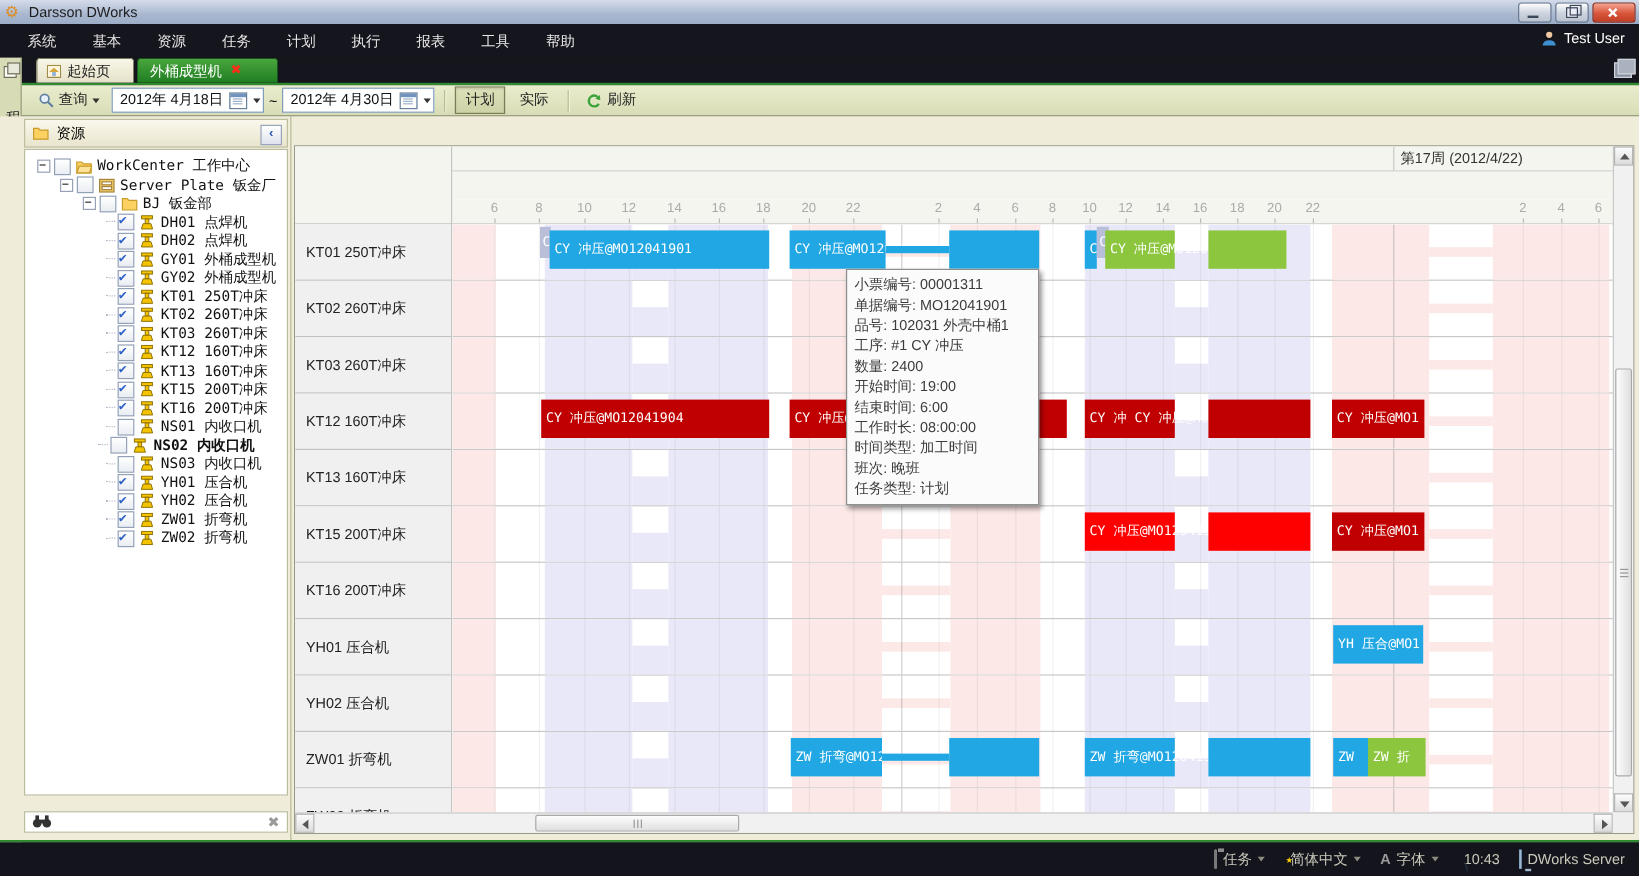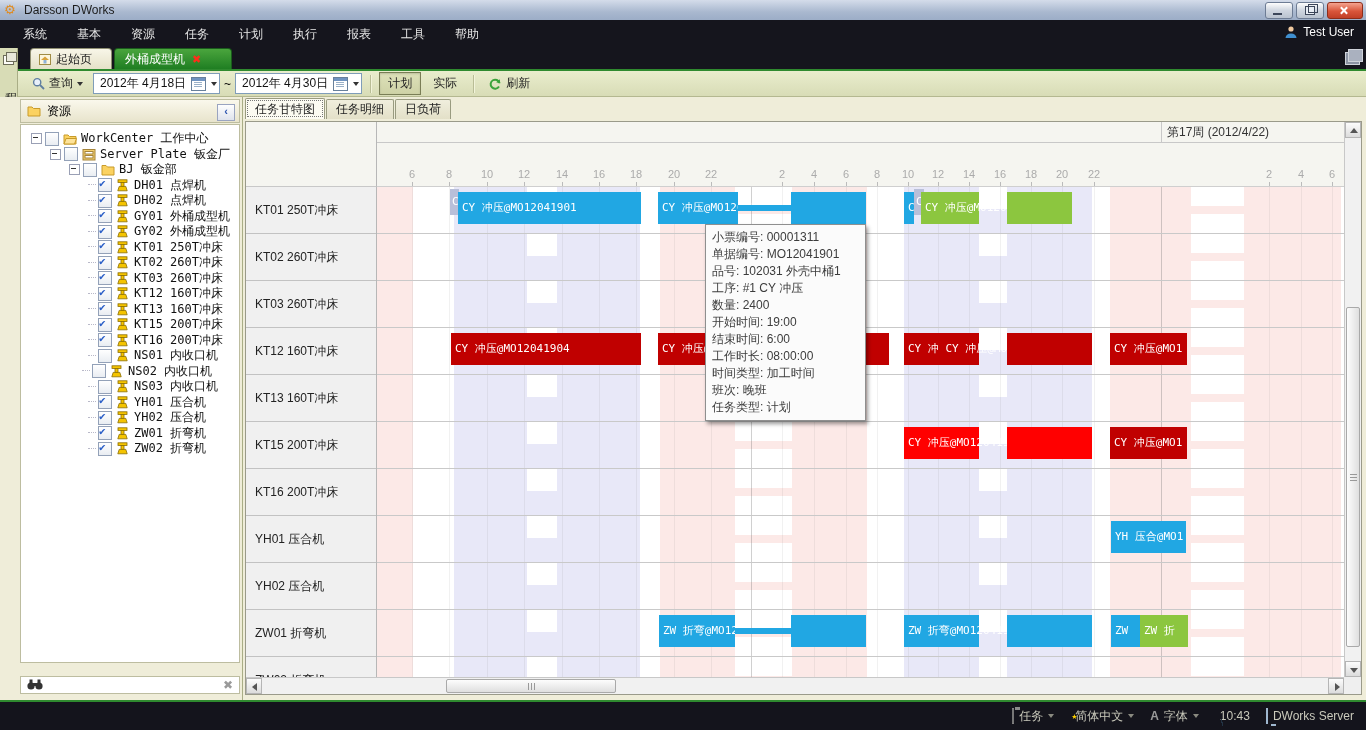--- a/index.html
+++ b/index.html
@@ -411,21 +411,21 @@
           <div class="tree-row" style="padding-left: 67px;">
             <span class="dotline"></span>
             <span class="checkbox"></span>
             <span class="tree-icon"><svg width="13" height="13" viewBox="0 0 13 13">
                 <rect x="2" y="0.8" width="9" height="2.6" fill="#f5c400" stroke="#8a6d00" stroke-width="0.8"></rect>
                 <rect x="5" y="3.4" width="3" height="4" fill="#f5c400" stroke="#8a6d00" stroke-width="0.8"></rect>
                 <path d="M3.2 7.4 h6.6 l1.4 4.4 h-9.4 Z" fill="#f5c400" stroke="#8a6d00" stroke-width="0.8"></path>
               </svg></span>
             <span>NS01 内收口机</span>
           </div>
-          <div class="tree-row" style="padding-left: 61px;">
+          <div class="tree-row" style="padding-left: 61px; font-weight: bold;">
             <span class="dotline"></span>
             <span class="checkbox"></span>
             <span class="tree-icon"><svg width="13" height="13" viewBox="0 0 13 13">
                 <rect x="2" y="0.8" width="9" height="2.6" fill="#f5c400" stroke="#8a6d00" stroke-width="0.8"></rect>
                 <rect x="5" y="3.4" width="3" height="4" fill="#f5c400" stroke="#8a6d00" stroke-width="0.8"></rect>
                 <path d="M3.2 7.4 h6.6 l1.4 4.4 h-9.4 Z" fill="#f5c400" stroke="#8a6d00" stroke-width="0.8"></path>
               </svg></span>
             <span>NS02 内收口机</span>
           </div>
           <div class="tree-row" style="padding-left: 67px;">
@@ -485,25 +485,20 @@
             <circle cx="12" cy="7" r="3.6" fill="#333"></circle>
             <rect x="5" y="4" width="6" height="3" fill="#333"></rect>
             <rect x="2.5" y="0.5" width="3" height="4" fill="#333"></rect>
             <rect x="10.5" y="0.5" width="3" height="4" fill="#333"></rect>
           </svg>
         <span id="res-search-clear">✖</span>
       </div>
     </div>
 
     <div id="main">
-      <div id="view-tabs">
-          <div class="view-tab active">任务甘特图</div>
-          <div class="view-tab">任务明细</div>
-          <div class="view-tab">日负荷</div>
-        </div>
 
       <div id="gantt">
         <div id="g-labelcol-header"></div>
         <div id="g-week-band">
           <div id="g-week-cell" style="left: 784px;">第17周 (2012/4/22)</div>
         </div>
         <div id="g-day-band">
           </div>
         <div id="g-tick-band">
             <span class="tick-label" style="left: 35px;">6</span>

